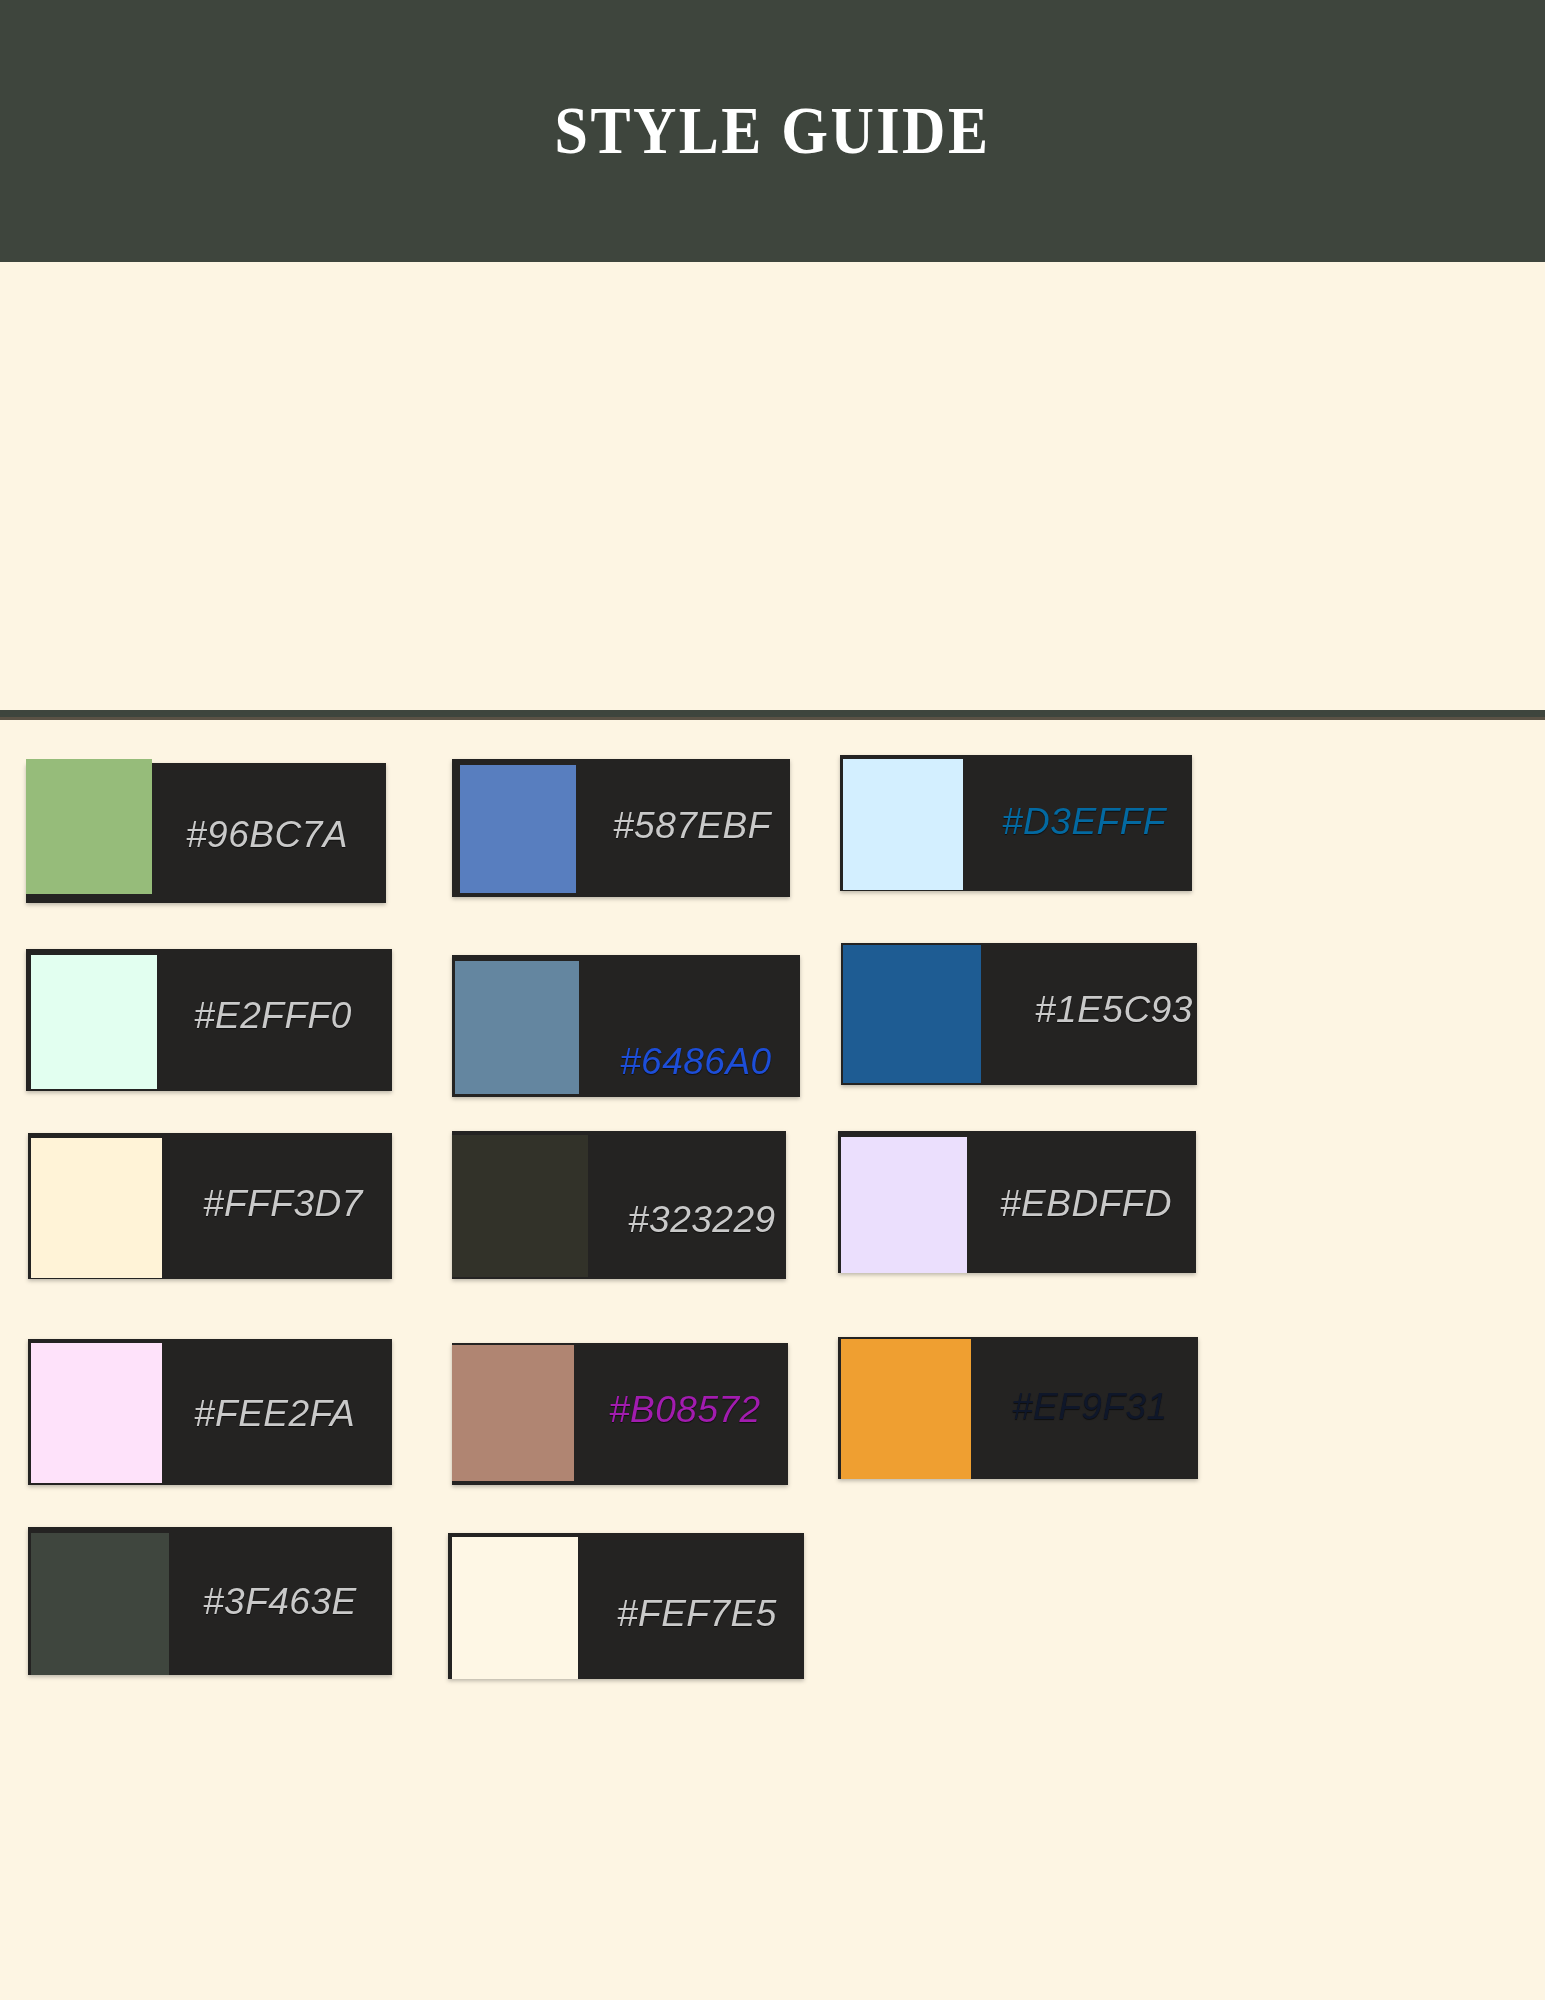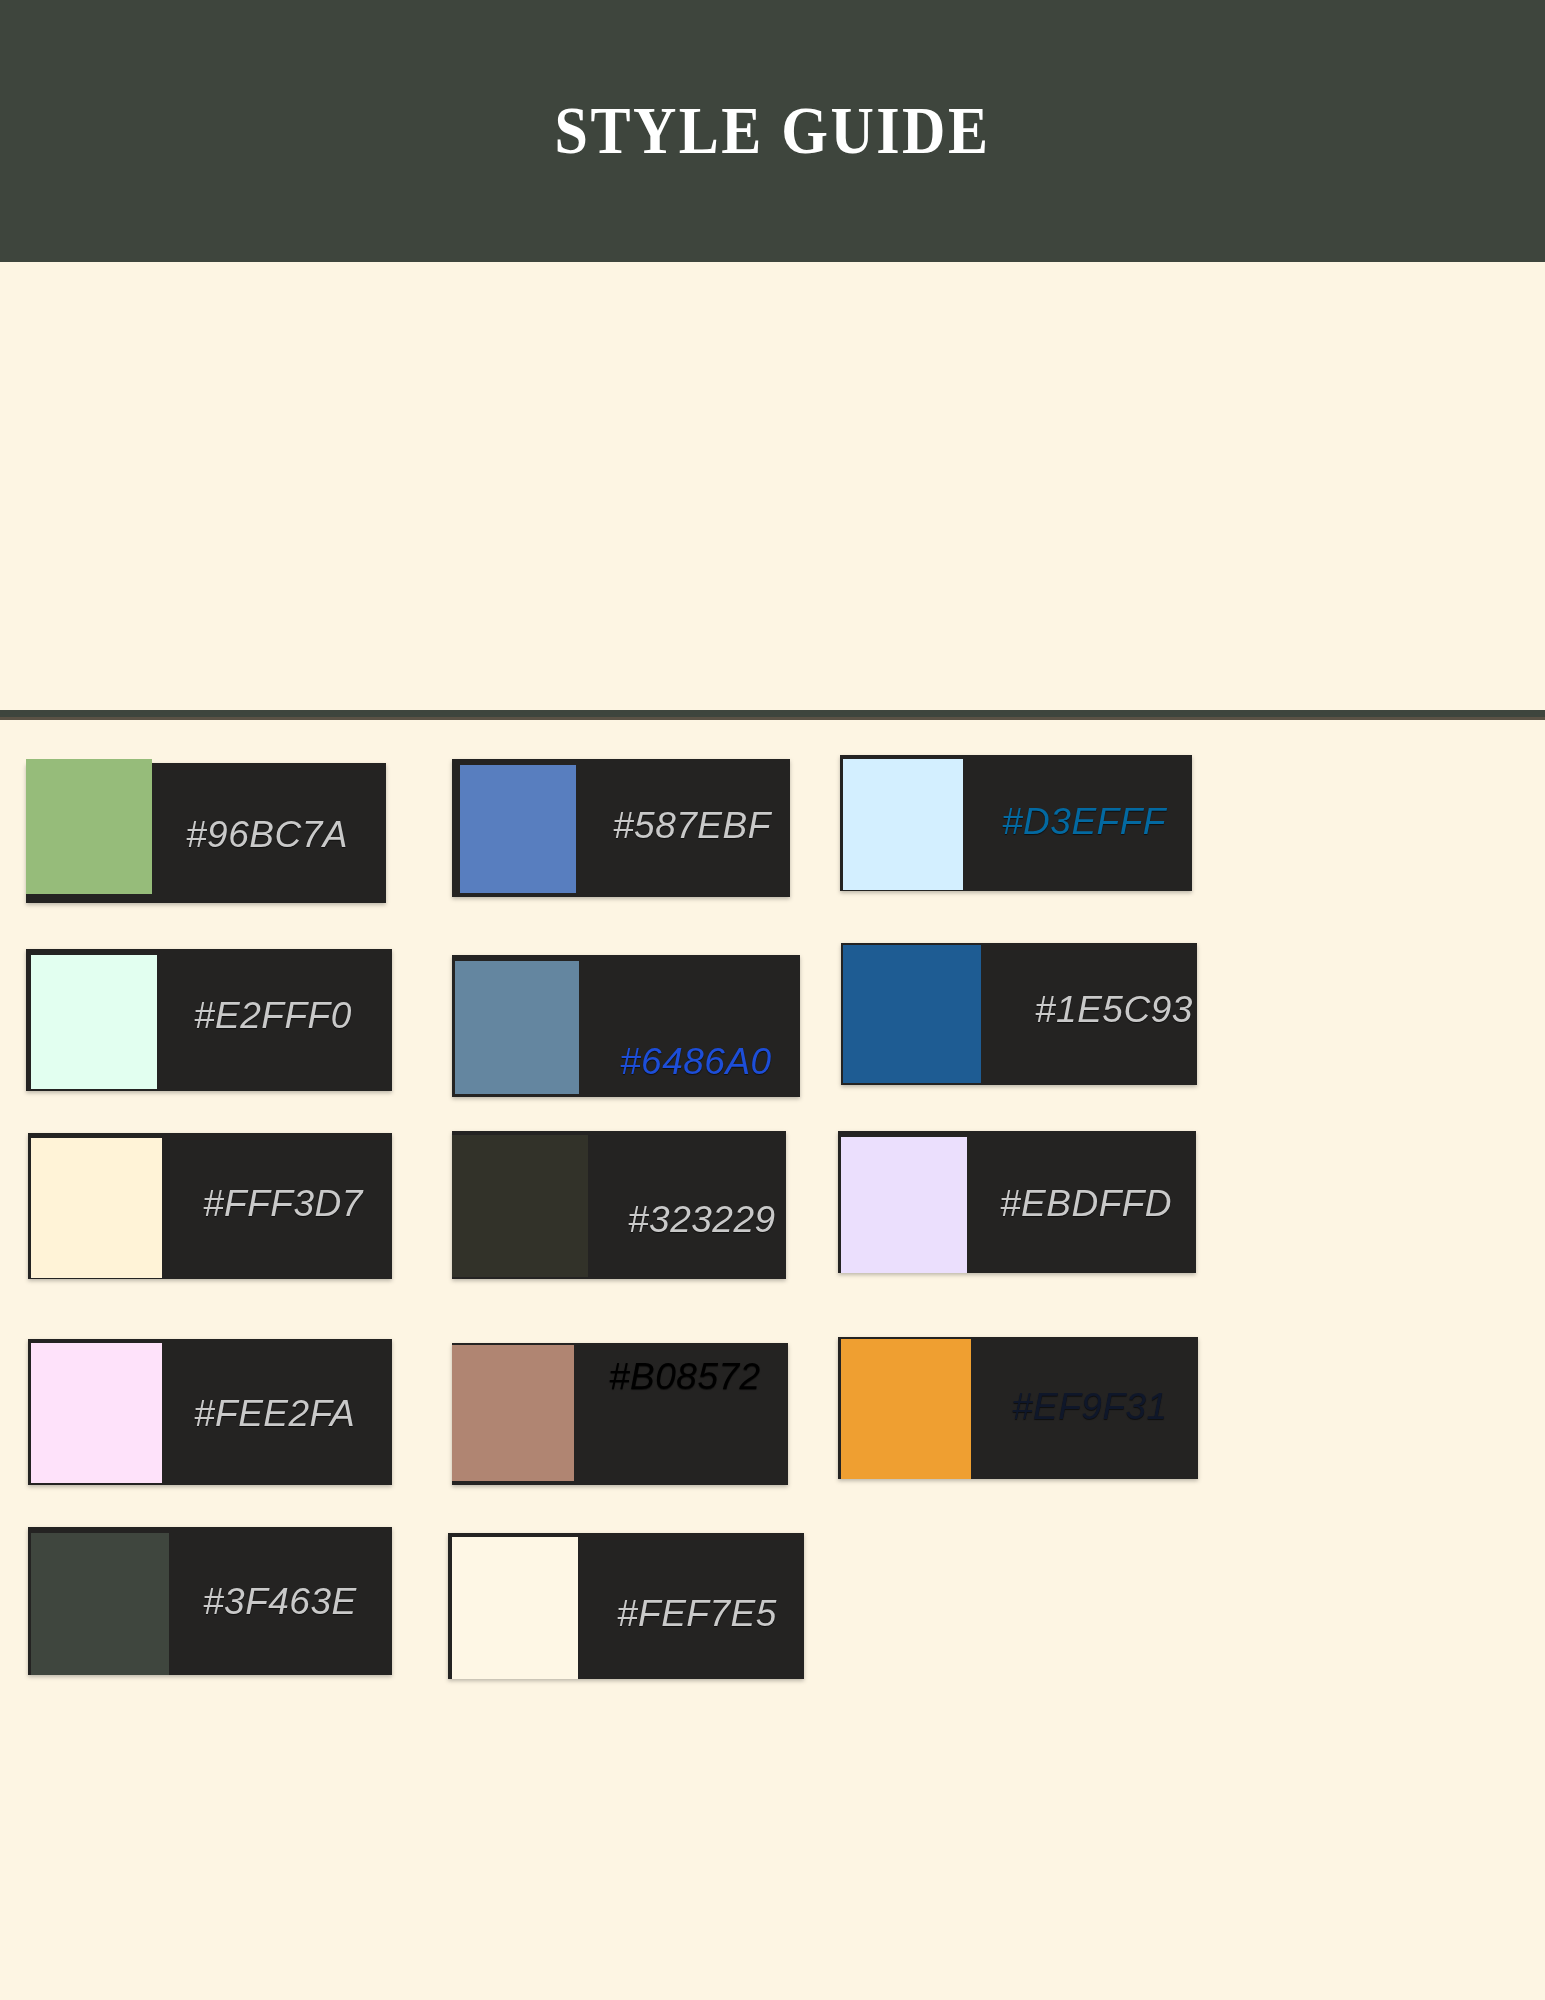--- a/index.html
+++ b/index.html
@@ -120,21 +120,21 @@
     <div class="swatch-color" style="left: 452px; top: 415px; width: 136px; height: 142px; background: rgb(50, 50, 41);"></div>
     <div class="swatch-label" style="left: 628px; top: 463px; color: rgb(201, 201, 201); margin-top: 16px;">#323229</div>
     <div class="swatch-card" style="left: 838px; top: 411px; width: 358px; height: 142px; background: rgb(36, 35, 34);"></div>
     <div class="swatch-color" style="left: 841px; top: 417px; width: 126px; height: 136px; background: rgb(235, 223, 253);"></div>
     <div class="swatch-label" style="left: 1000px; top: 463px; color: rgb(201, 201, 201);">#EBDFFD</div>
     <div class="swatch-card" style="left: 28px; top: 619px; width: 364px; height: 146px; background: rgb(36, 35, 34);"></div>
     <div class="swatch-color" style="left: 31px; top: 623px; width: 131px; height: 140px; background: rgb(254, 226, 250);"></div>
     <div class="swatch-label" style="left: 194px; top: 673px; color: rgb(201, 201, 201);">#FEE2FA</div>
     <div class="swatch-card" style="left: 452px; top: 623px; width: 336px; height: 142px; background: rgb(36, 35, 34);"></div>
     <div class="swatch-color" style="left: 452px; top: 625px; width: 122px; height: 136px; background: rgb(176, 133, 114);"></div>
-    <div class="swatch-label" style="left: 609px; top: 636px; color: #000000;">#B08572</div>
+    <div class="swatch-label" style="left: 609px; top: 669px; color: #a21caf;">#B08572</div>
     <div class="swatch-card" style="left: 838px; top: 617px; width: 360px; height: 142px; background: rgb(36, 35, 34);"></div>
     <div class="swatch-color" style="left: 841px; top: 619px; width: 130px; height: 140px; background: rgb(239, 159, 49);"></div>
     <div class="swatch-label" style="left: 1012px; top: 666px; color: #0f172a;">#EF9F31</div>
     <div class="swatch-card" style="left: 28px; top: 807px; width: 364px; height: 148px; background: rgb(36, 35, 34);"></div>
     <div class="swatch-color" style="left: 31px; top: 813px; width: 138px; height: 142px; background: rgb(63, 70, 62);"></div>
     <div class="swatch-label" style="left: 203px; top: 861px; color: rgb(201, 201, 201);">#3F463E</div>
     <div class="swatch-card" style="left: 448px; top: 813px; width: 356px; height: 146px; background: rgb(36, 35, 34);"></div>
     <div class="swatch-color" style="left: 452px; top: 817px; width: 126px; height: 142px; background: rgb(254, 247, 229);"></div>
     <div class="swatch-label" style="left: 617px; top: 861px; color: rgb(201, 201, 201); margin-top: 12px;">#FEF7E5</div>
   </div>

